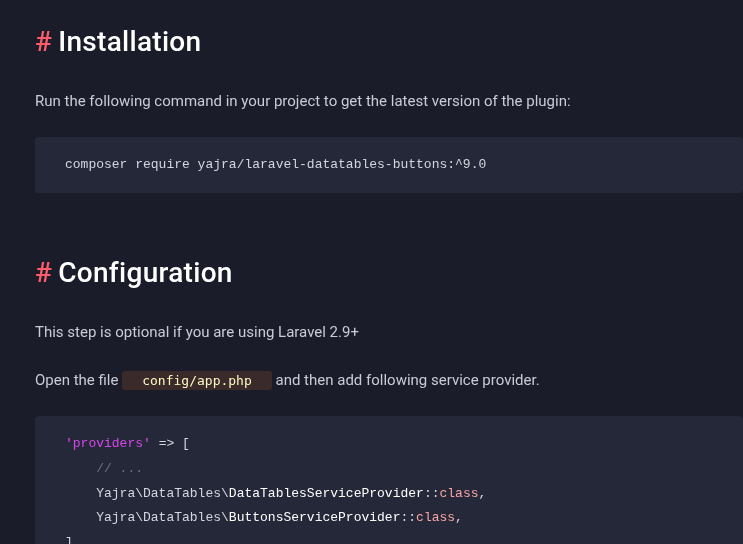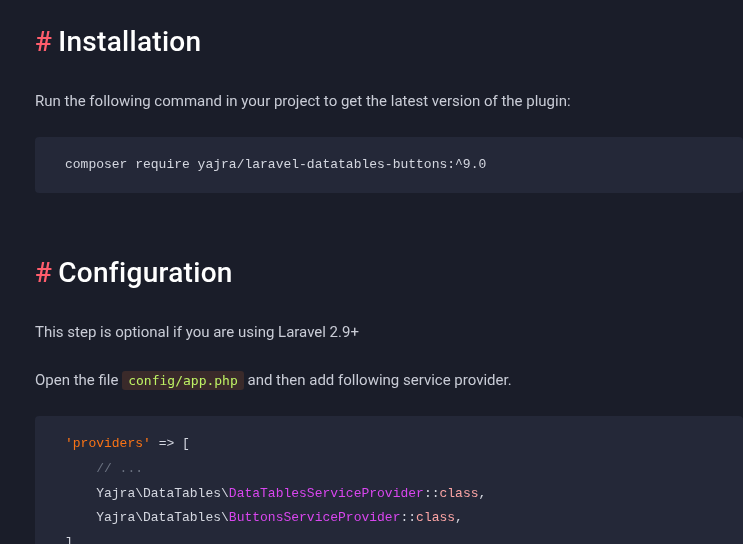--- a/index.html
+++ b/index.html
@@ -39,29 +39,29 @@
     font-size: 13px;
     color: #d4d7e0;
     margin-bottom: 8px;
     margin-right: 0;
     line-height: 1.9;
     white-space: pre;
     overflow: hidden;
   }
   .inline-code {
     background: #3a2a2a;
-    color: #bef264;
-    padding: 2px 6px;
+    color: #fef9c3;
+    padding: 2px 20px;
     border-radius: 3px;
     font-family: "SFMono-Regular", Consolas, monospace;
     font-size: 13px;
   }
-  .tok-str { color: #f97316; }
+  .tok-str { color: #d946ef; }
   .tok-comment { color: #6b7280; }
-  .tok-class { color: #d946ef; }
+  .tok-class { color: #ffffff; }
   .tok-keyword { color: #fca5a5; }
 </style>
 </head>
 <body>
 
 <h1>
   <span class="hash">#</span><span>Installation</span>
 </h1>
 
 <p>Run the following command in your project to get the latest version of the plugin:</p>

